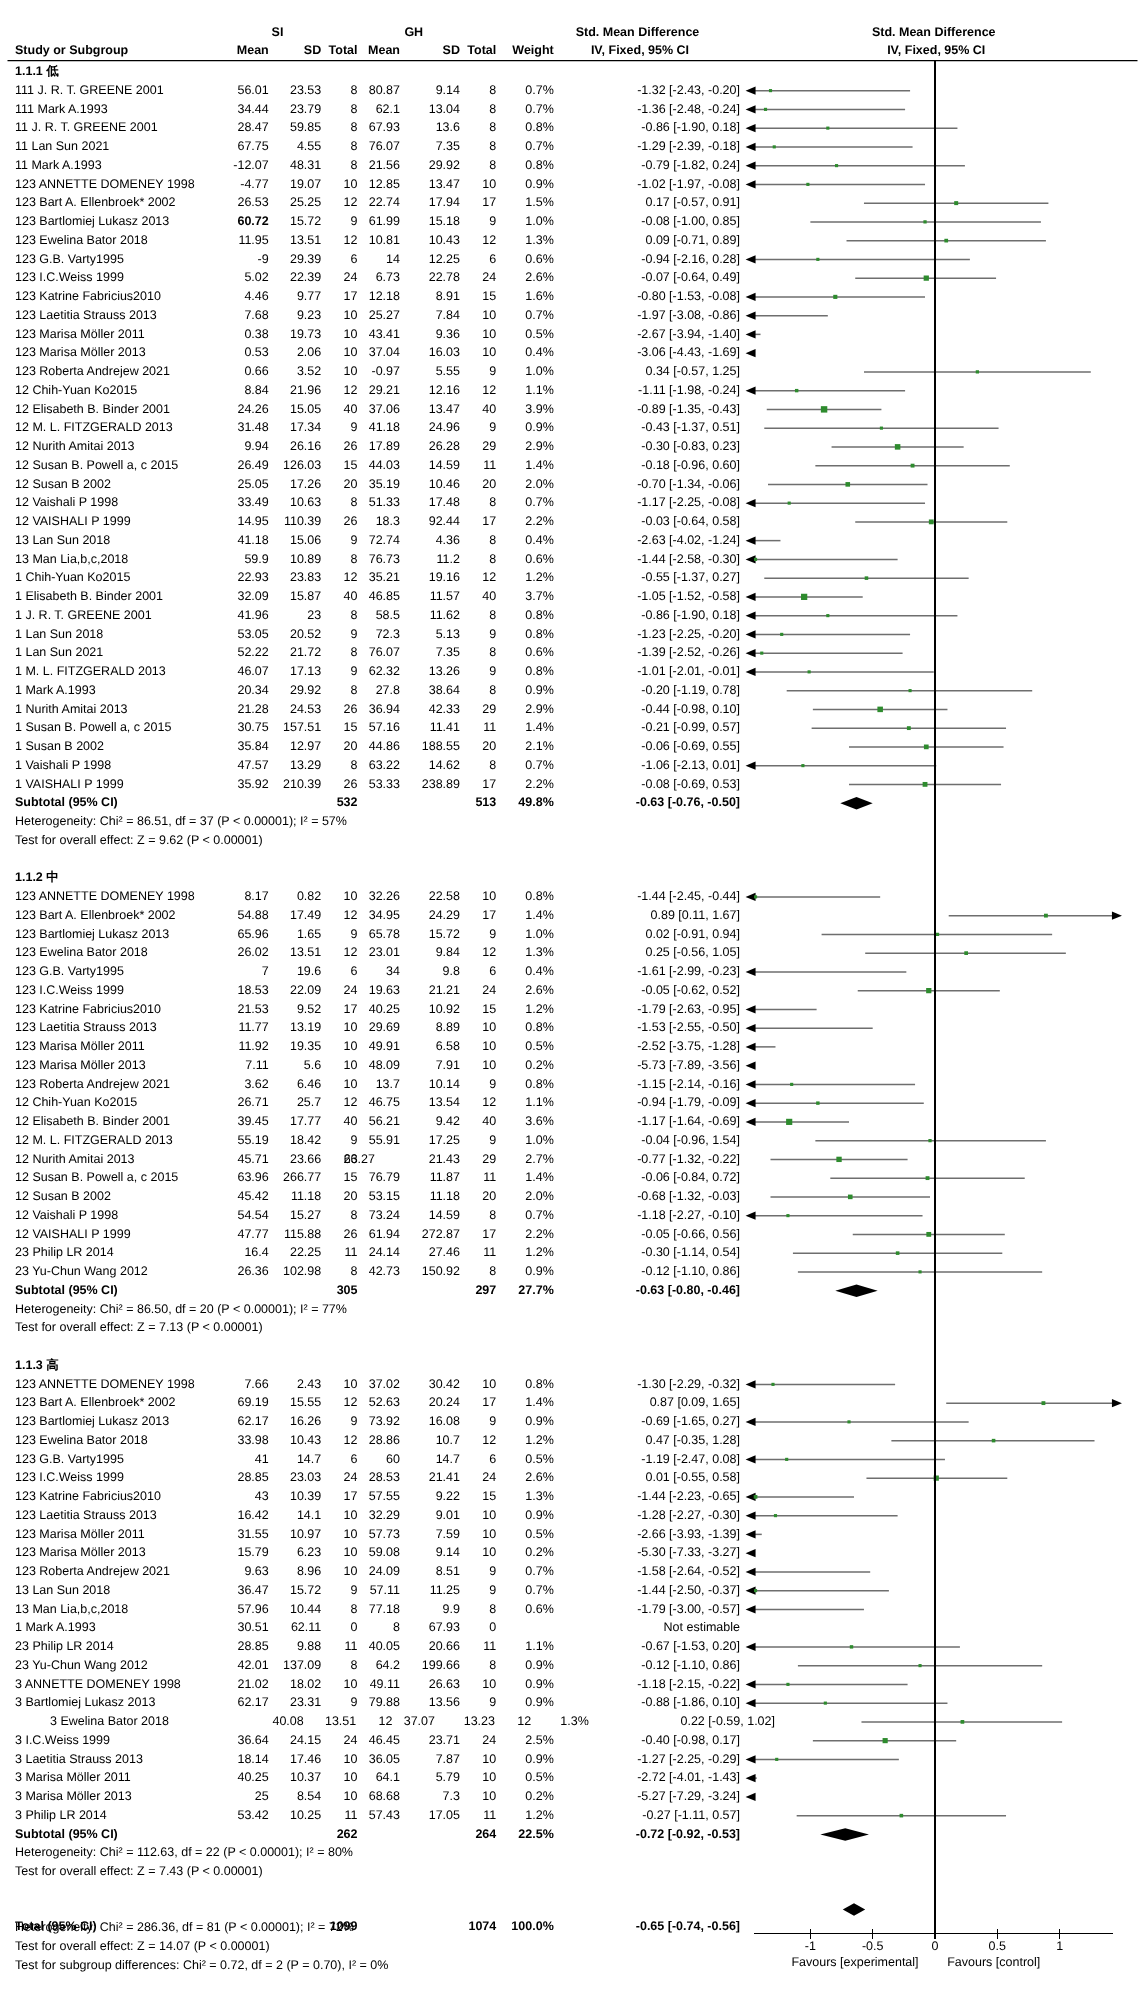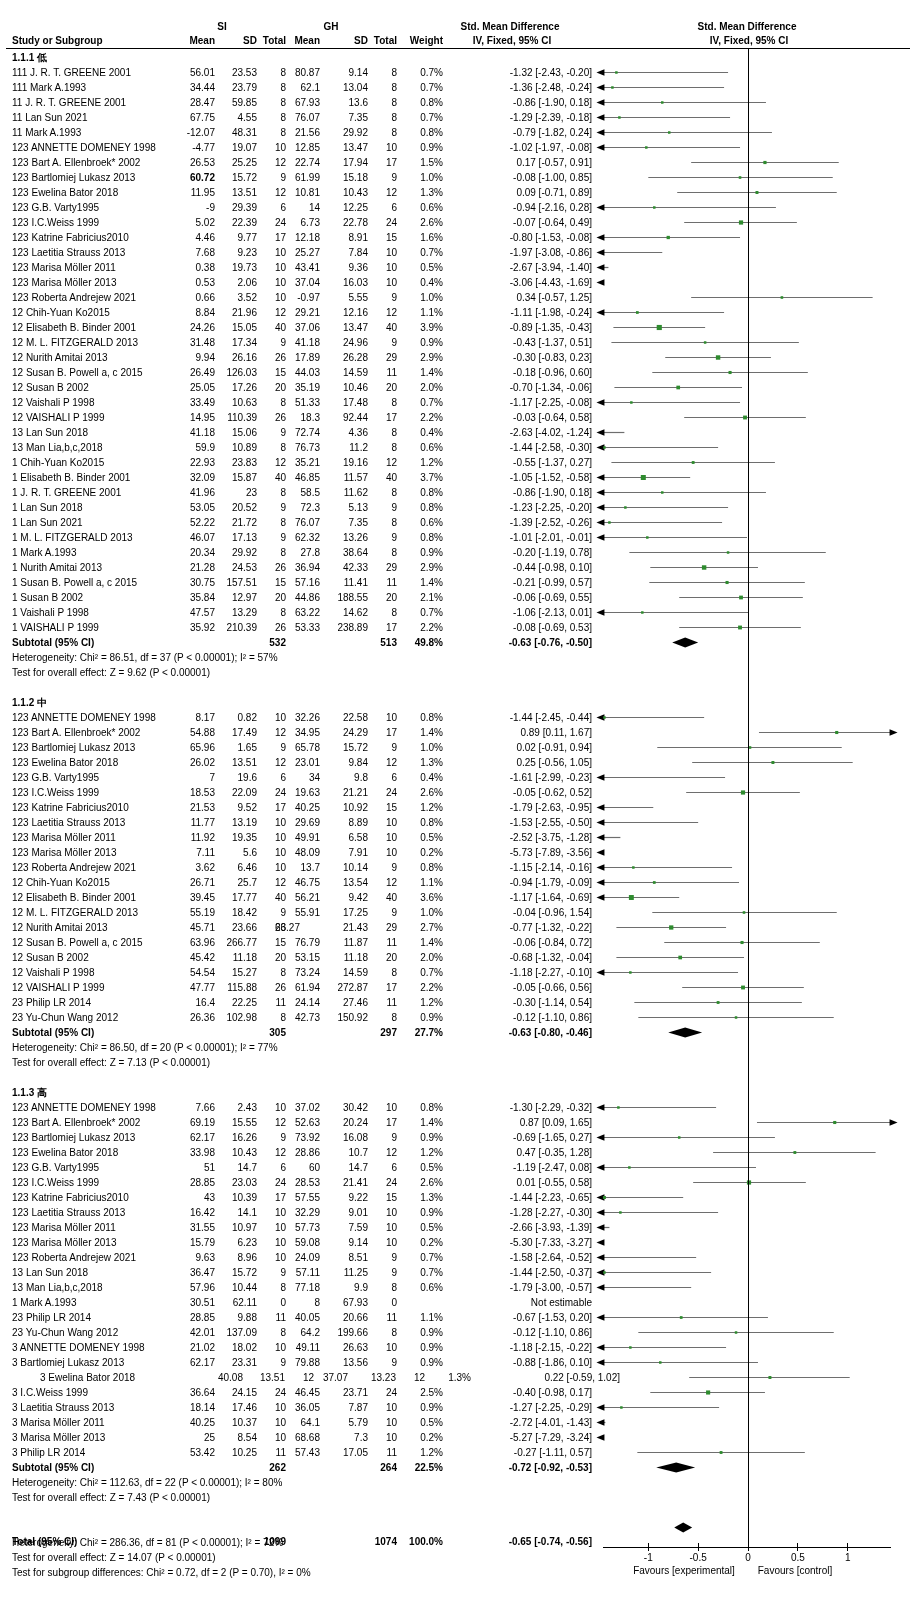--- a/index.html
+++ b/index.html
@@ -864,21 +864,21 @@
       </div>
       <div class="row" style="top: 950px;">
         <span class="cell" style="left: 12px;">12 Susan B 2002</span>
         <span class="cell" style="right: 701px;">45.42</span>
         <span class="cell" style="right: 659px;">11.18</span>
         <span class="cell" style="right: 630px;">20</span>
         <span class="cell" style="right: 596px;">53.15</span>
         <span class="cell" style="right: 548px;">11.18</span>
         <span class="cell" style="right: 519px;">20</span>
         <span class="cell" style="right: 473px;">2.0%</span>
-        <span class="cell" style="right: 324px;">-0.68 [-1.32, -0.04]</span>
+        <span class="cell" style="right: 324px;">-0.68 [-1.32, -0.03]</span>
       </div>
       <div class="row" style="top: 965px;">
         <span class="cell" style="left: 12px;">12 Vaishali P 1998</span>
         <span class="cell" style="right: 701px;">54.54</span>
         <span class="cell" style="right: 659px;">15.27</span>
         <span class="cell" style="right: 630px;">8</span>
         <span class="cell" style="right: 596px;">73.24</span>
         <span class="cell" style="right: 548px;">14.59</span>
         <span class="cell" style="right: 519px;">8</span>
         <span class="cell" style="right: 473px;">0.7%</span>
@@ -972,21 +972,21 @@
         <span class="cell" style="right: 659px;">10.43</span>
         <span class="cell" style="right: 630px;">12</span>
         <span class="cell" style="right: 596px;">28.86</span>
         <span class="cell" style="right: 548px;">10.7</span>
         <span class="cell" style="right: 519px;">12</span>
         <span class="cell" style="right: 473px;">1.2%</span>
         <span class="cell" style="right: 324px;">0.47 [-0.35, 1.28]</span>
       </div>
       <div class="row" style="top: 1160px;">
         <span class="cell" style="left: 12px;">123 G.B. Varty1995</span>
-        <span class="cell" style="right: 701px;">51</span>
+        <span class="cell" style="right: 701px;">41</span>
         <span class="cell" style="right: 659px;">14.7</span>
         <span class="cell" style="right: 630px;">6</span>
         <span class="cell" style="right: 596px;">60</span>
         <span class="cell" style="right: 548px;">14.7</span>
         <span class="cell" style="right: 519px;">6</span>
         <span class="cell" style="right: 473px;">0.5%</span>
         <span class="cell" style="right: 324px;">-1.19 [-2.47, 0.08]</span>
       </div>
       <div class="row" style="top: 1175px;">
         <span class="cell" style="left: 12px;">123 I.C.Weiss 1999</span>

